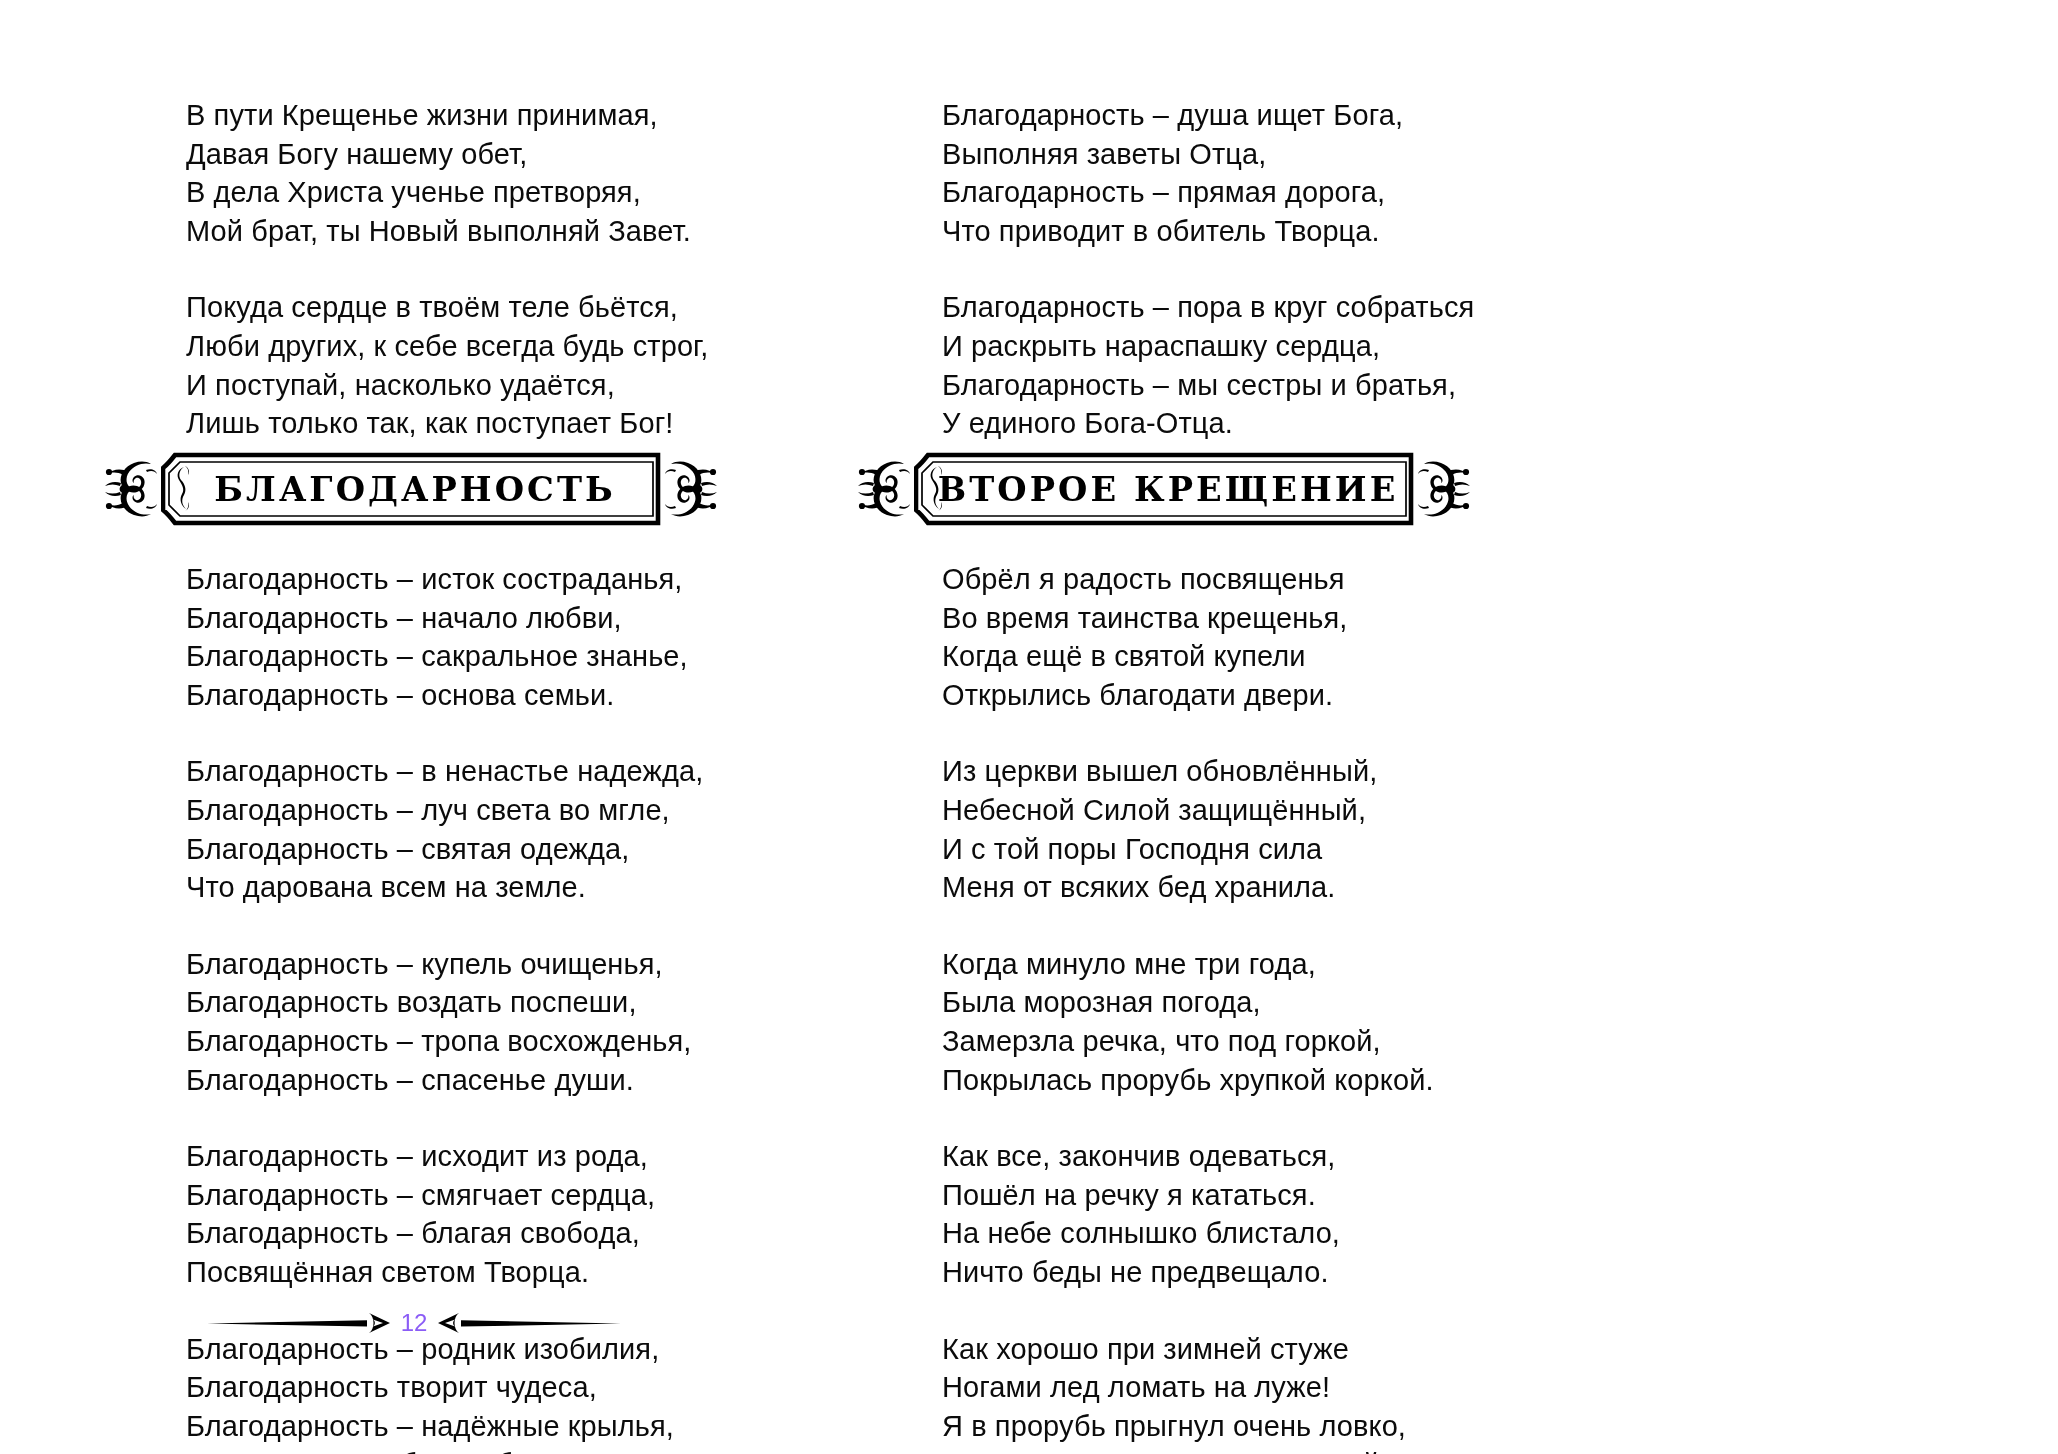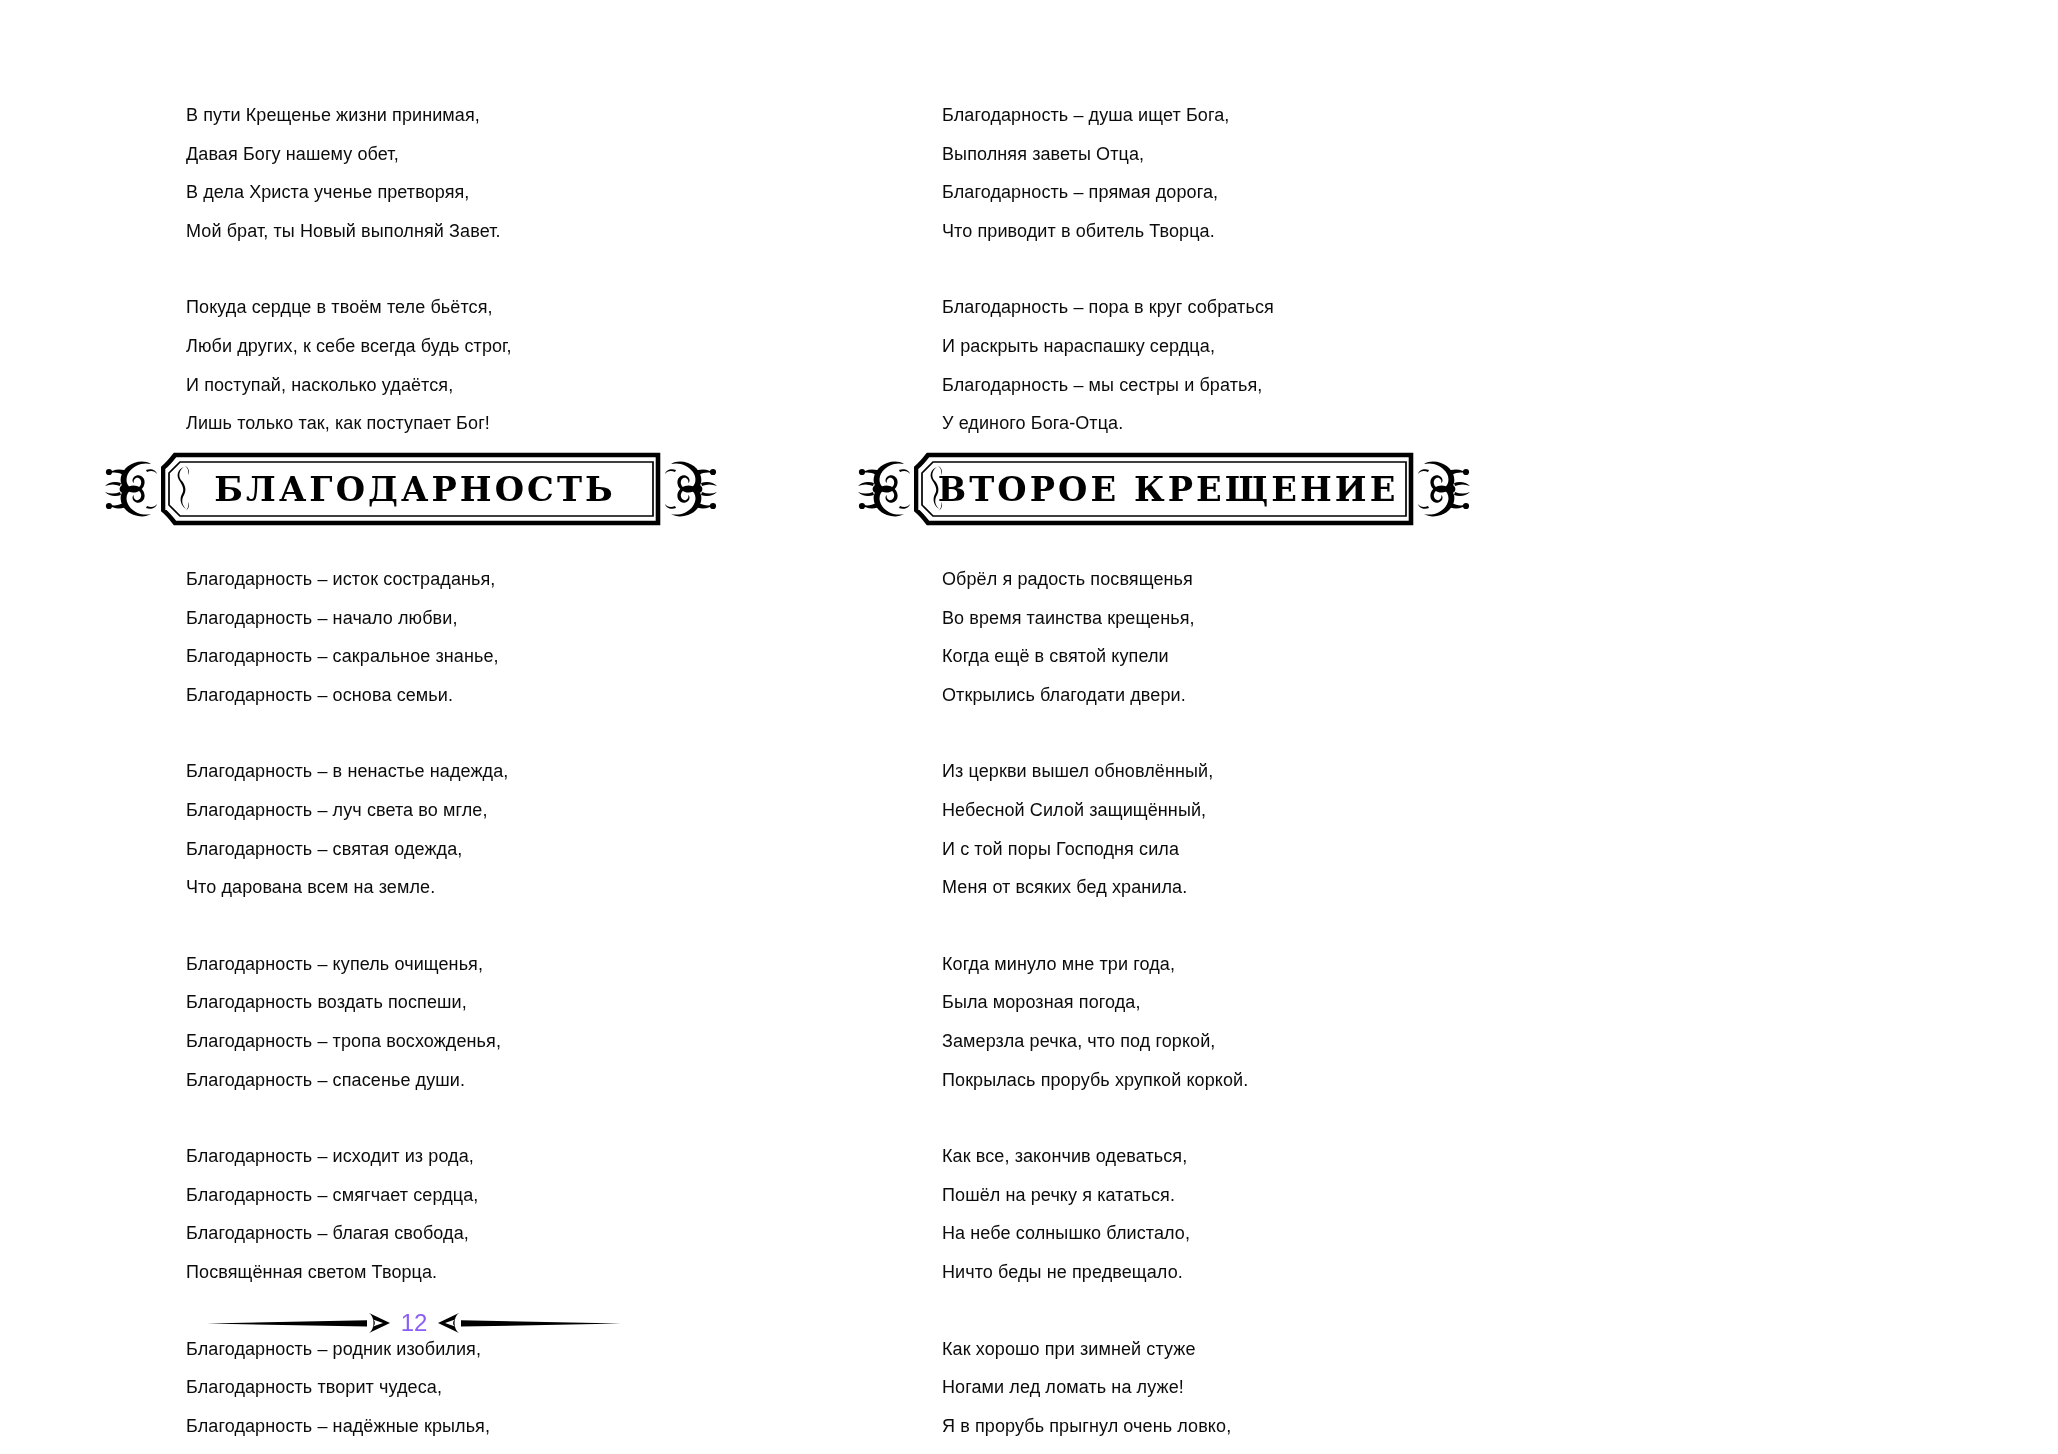--- a/index.html
+++ b/index.html
@@ -21,21 +21,21 @@
     box-sizing:border-box;
   }
   .page-inner{
     position:absolute;
     left:0;top:0;right:0;bottom:0;
   }
 
   
   .verse-block{
     position:absolute;
-    font-size:18px;
+    font-size:29px;
     line-height:38.6px;
     color:#0b0b0b;
     letter-spacing:0.1px;
     white-space:pre;
   }
   .stanza{ margin:0 0 38px 0; }
   .stanza:last-child{margin-bottom:0;}
   .line{ display:block; }
 
   

